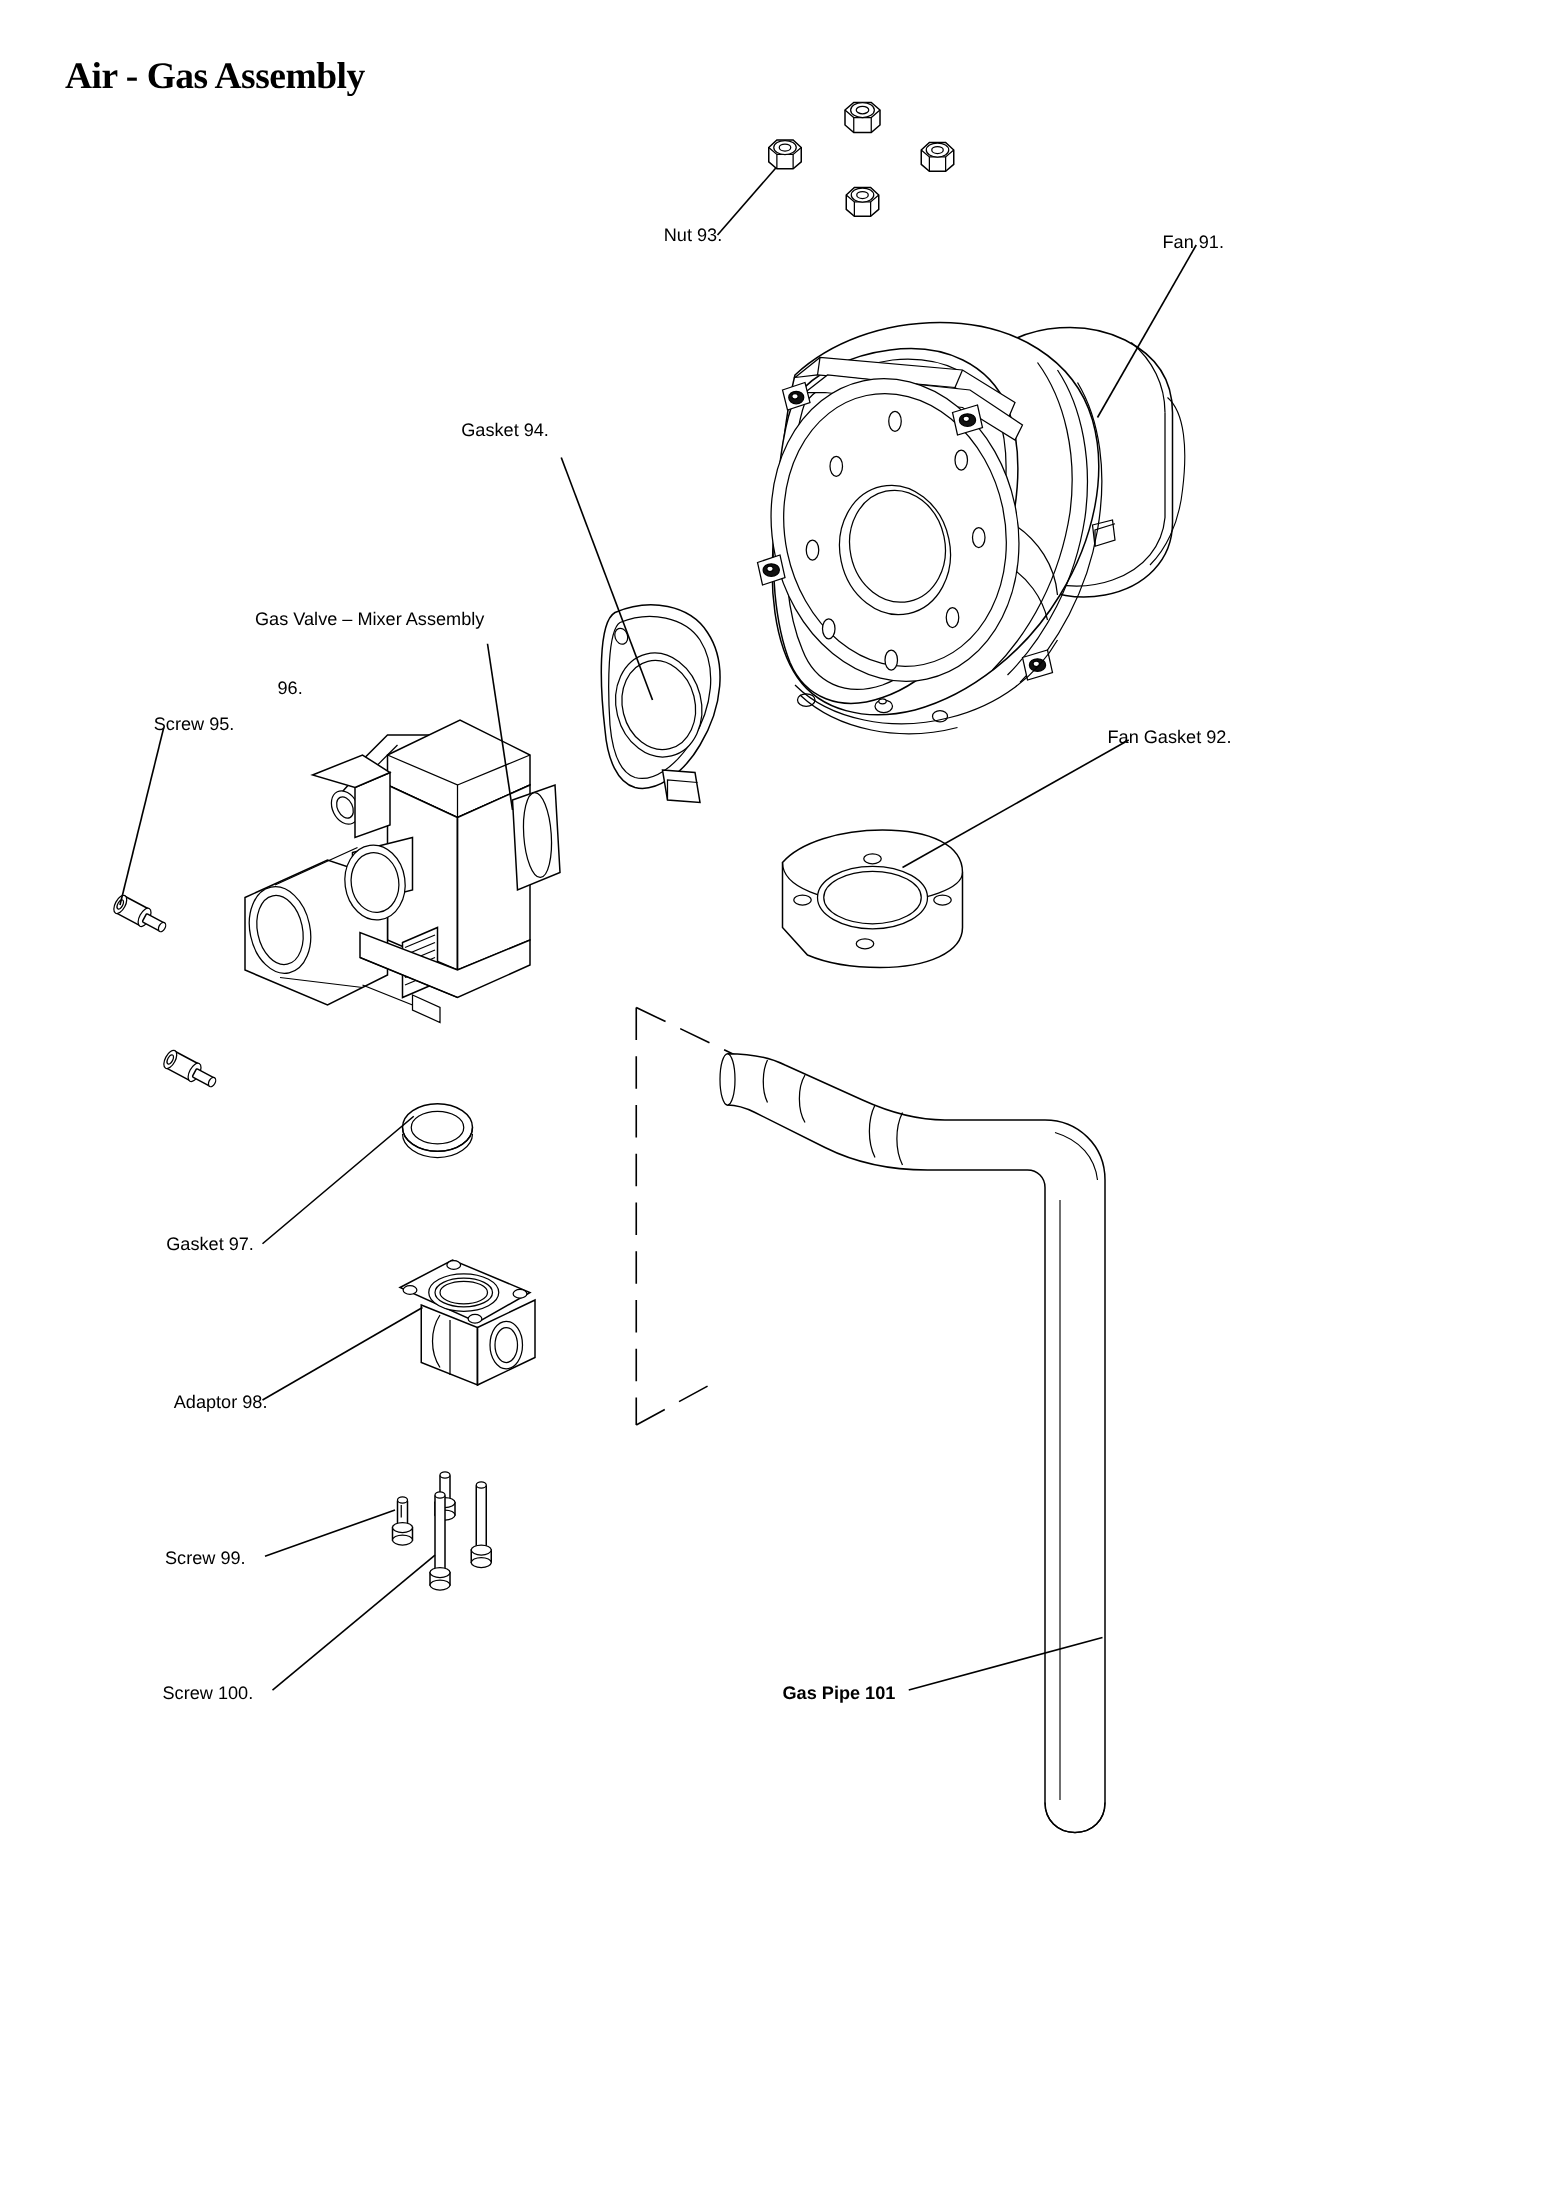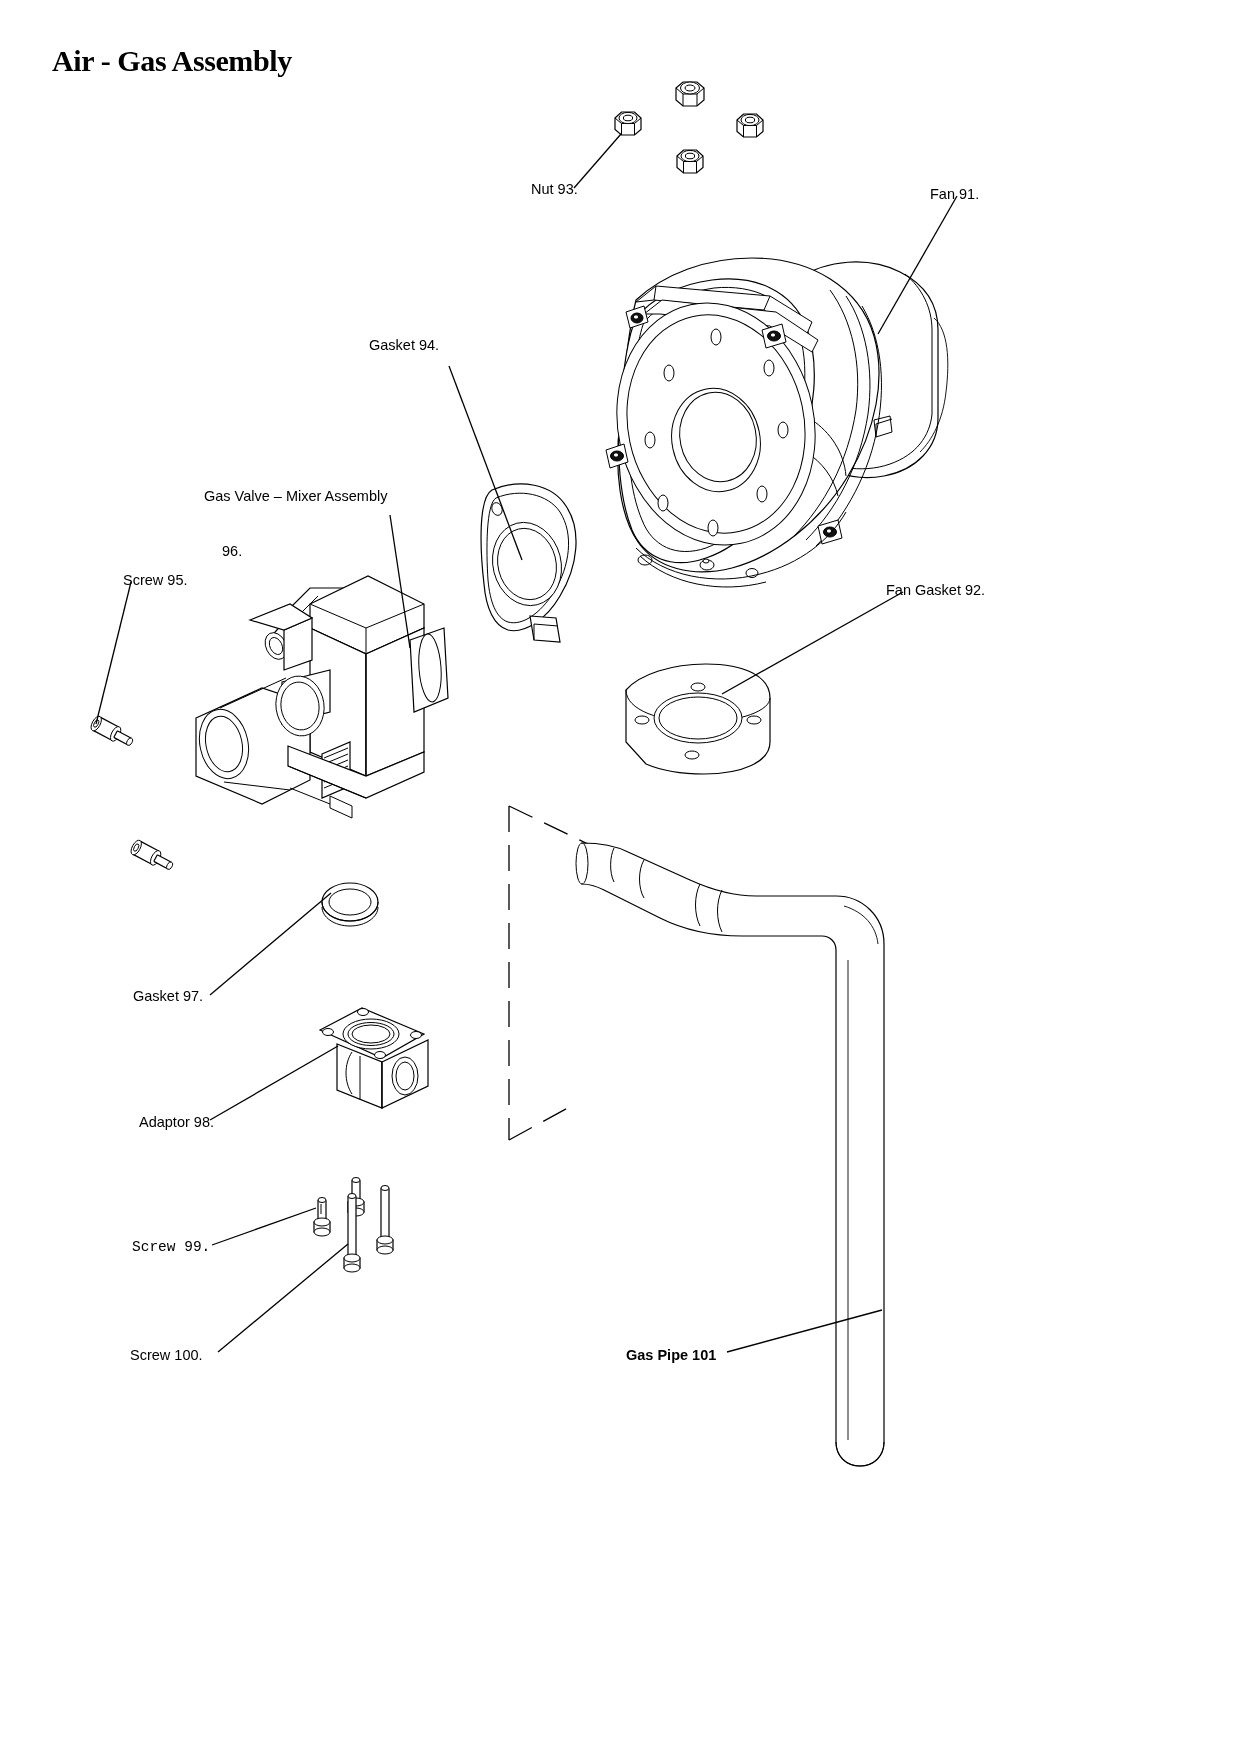--- a/index.html
+++ b/index.html
@@ -390,17 +390,17 @@
 
   <div class="lbl" style="left:531px;top:180px;">Nut 93.</div>
   <div class="lbl" style="left:930px;top:185px;">Fan 91.</div>
   <div class="lbl" style="left:369px;top:336px;">Gasket 94.</div>
   <div class="lbl" style="left:204px;top:487px;">Gas Valve – Mixer Assembly</div>
   <div class="lbl" style="left:222px;top:506px;margin-top:36px;">96.</div>
   <div class="lbl" style="left:103px;top:571px;margin-left:20px;">Screw 95.</div>
   <div class="lbl" style="left:886px;top:581px;">Fan Gasket 92.</div>
   <div class="lbl" style="left:133px;top:987px;">Gasket 97.</div>
   <div class="lbl" style="left:139px;top:1113px;">Adaptor 98.</div>
-  <div class="lbl" style="left:132px;top:1238px;font-family:Liberation Mono, monospace;">Screw 99.</div>
+  <div class="lbl" style="left:132px;top:1238px;">Screw 99.</div>
   <div class="lbl" style="left:130px;top:1346px;">Screw 100.</div>
   <div class="lbl" style="left:626px;top:1346px;font-weight:bold;">Gas Pipe 101</div>
 
 </div>
 
 </body></html>

